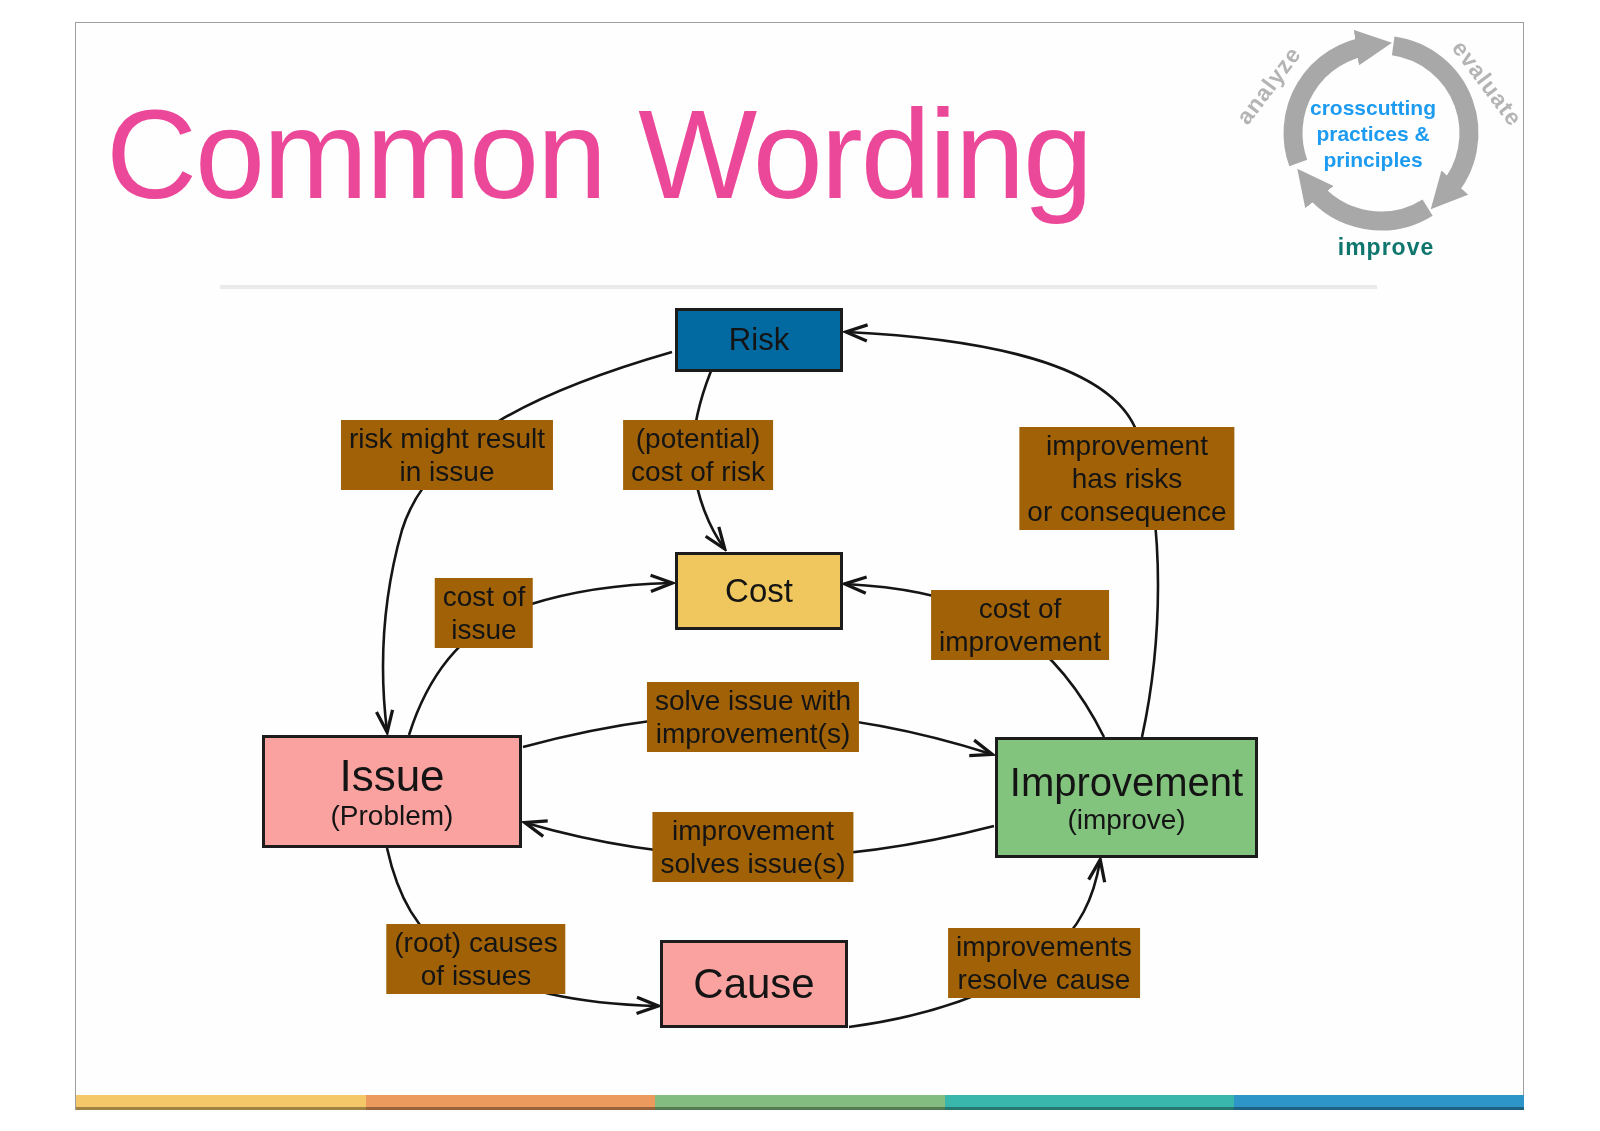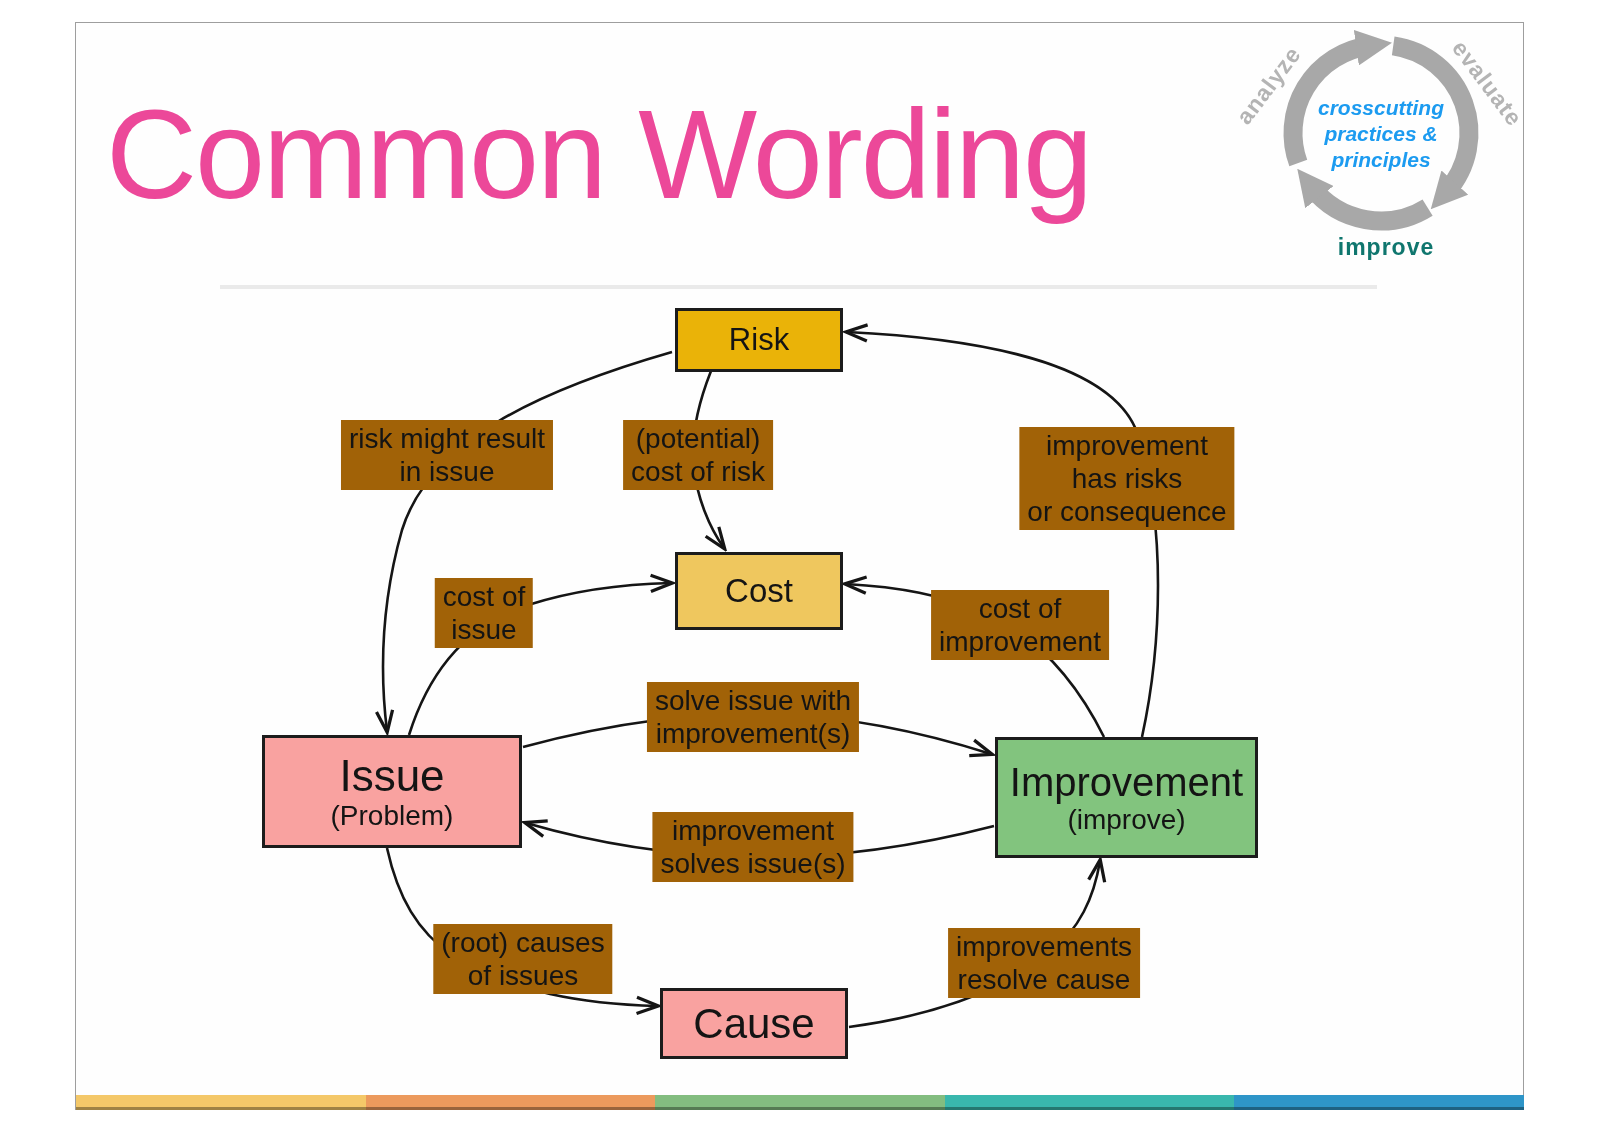--- a/index.html
+++ b/index.html
@@ -23,42 +23,42 @@
   .logo svg{position:absolute;left:0;top:0;}
   .logo-side{
     position:absolute;width:110px;text-align:center;font-size:23px;font-weight:bold;
     color:#b4b4b4;letter-spacing:1px;
   }
   .logo-analyze{left:-16px;top:50px;transform:rotate(-53deg);}
   .logo-evaluate{left:202px;top:48px;transform:rotate(53deg);}
   .logo-improve{position:absolute;left:91px;top:212px;width:130px;text-align:center;
     font-size:23px;font-weight:bold;color:#0f766e;letter-spacing:1px;}
   .logo-center{
-    position:absolute;left:61px;top:73px;width:180px;text-align:center;
-    font-size:21px;line-height:1.24;font-weight:bold;font-style:italic;
+    position:absolute;left:53px;top:73px;width:180px;text-align:center;
+    font-size:21px;line-height:1.24;font-weight:bold;
   }
   .logo-center span{display:block;}
   
   .arrows{position:absolute;left:0;top:0;pointer-events:none;}
   .edge-label{
     position:absolute;transform:translateX(-50%);background:#a16207;
     text-align:center;font-size:28px;line-height:1.18;padding:2px 8px;white-space:nowrap;
   }
   .edge-label span{display:block;}
   .node{
     position:absolute;box-sizing:border-box;border:3px solid #1c1c1c;
     display:flex;flex-direction:column;align-items:center;justify-content:center;
     text-align:center;
   }
   .node .sub{font-size:28px;line-height:1.1;}
   .node-risk{left:675px;top:308px;width:168px;height:64px;font-size:31px;}
   .node-cost{left:675px;top:552px;width:168px;height:78px;font-size:33px;}
   .node-issue{left:262px;top:735px;width:260px;height:113px;font-size:44px;}
   .node-improvement{left:995px;top:737px;width:263px;height:121px;font-size:40px;}
-  .node-cause{left:660px;top:988px;width:188px;height:71px;font-size:42px;}
+  .node-cause{left:660px;top:940px;width:188px;height:88px;font-size:42px;}
   
   .footer-stripe{
     position:absolute;left:76px;top:1095px;width:1448px;height:15px;display:flex;
   }
   .footer-stripe div{flex:1;box-shadow:inset 0 -3px 0 rgba(0,0,0,0.35);}
 </style>
 </head>
 <body>
 
 <div class="slide"></div>
@@ -131,30 +131,30 @@
   <span>improvement</span>
 </div>
 <div class="edge-label" style="left:753px;top:682px;">
   <span>solve issue with</span>
   <span>improvement(s)</span>
 </div>
 <div class="edge-label" style="left:753px;top:812px;">
   <span>improvement</span>
   <span>solves issue(s)</span>
 </div>
-<div class="edge-label" style="left:476px;top:924px;margin-left:47px;">
+<div class="edge-label" style="left:476px;top:924px;">
   <span>(root) causes</span>
   <span>of issues</span>
 </div>
 <div class="edge-label" style="left:1044px;top:928px;">
   <span>improvements</span>
   <span>resolve cause</span>
 </div>
 
-<div class="node node-risk" style="background-color: #eab308;">
+<div class="node node-risk" style="background-color: #0369a1;">
   <span>Risk</span>
 </div>
 <div class="node node-cost" style="background-color: rgb(239, 199, 94);">
   <span>Cost</span>
 </div>
 <div class="node node-issue" style="background-color: rgb(249, 162, 160);">
   <span>Issue</span>
   <span class="sub">(Problem)</span>
 </div>
 <div class="node node-improvement" style="background-color: rgb(130, 196, 126);">

